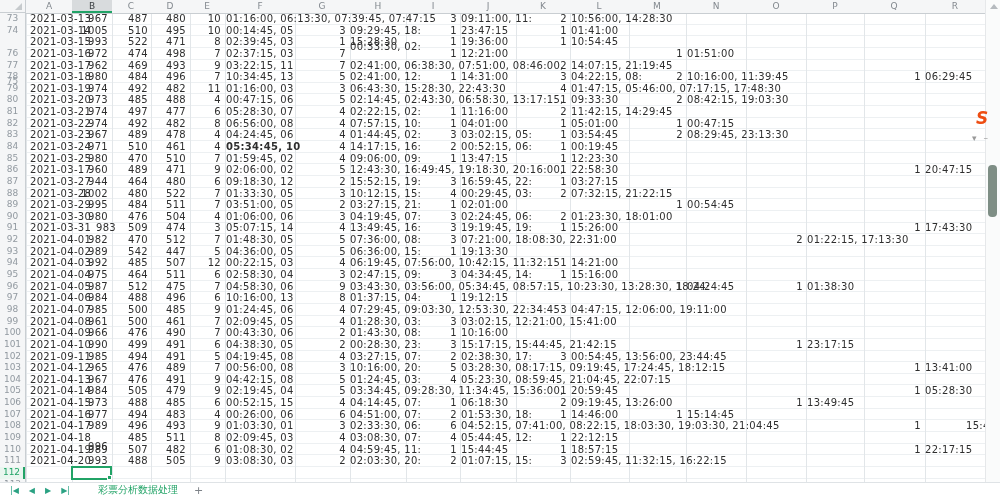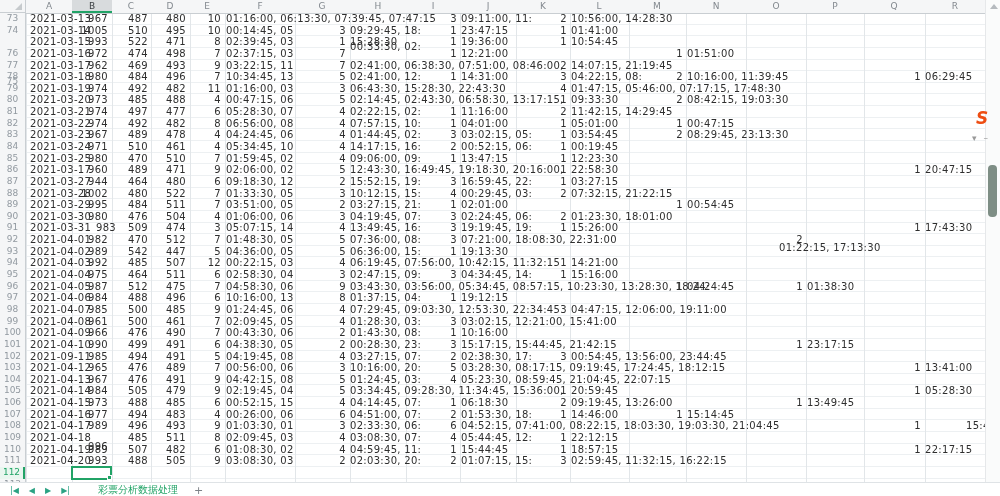--- a/index.html
+++ b/index.html
@@ -269,21 +269,21 @@
       <span class="cell " style="top: 129.38px; left: 461px; line-height: 11.6385px;">03:02:15, 05:</span>
       <span class="cell num" style="top: 129.38px; left: 507px; line-height: 11.6385px; width: 60px;">1</span>
       <span class="cell " style="top: 129.38px; left: 571px; line-height: 11.6385px;">03:54:45</span>
       <span class="cell num" style="top: 129.38px; left: 623px; line-height: 11.6385px; width: 60px;">2</span>
       <span class="cell " style="top: 129.38px; left: 687px; line-height: 11.6385px;">08:29:45, 23:13:30</span>
       <span class="cell date" style="top: 141.02px; left: 30px; line-height: 11.6385px;">2021-03-24</span>
       <span class="cell num" style="top: 141.02px; left: 48px; line-height: 11.6385px; width: 60px;">971</span>
       <span class="cell num" style="top: 141.02px; left: 88px; line-height: 11.6385px; width: 60px;">510</span>
       <span class="cell num" style="top: 141.02px; left: 126px; line-height: 11.6385px; width: 60px;">461</span>
       <span class="cell num" style="top: 141.02px; left: 161px; line-height: 11.6385px; width: 60px;">4</span>
-      <span class="cell " style="top: 141.02px; left: 226px; line-height: 11.6385px;">05:34:45, 10</span>
+      <span class="cell " style="top: 141.02px; left: 226px; line-height: 11.6385px; font-weight: bold;">05:34:45, 10</span>
       <span class="cell num" style="top: 141.02px; left: 286px; line-height: 11.6385px; width: 60px;">4</span>
       <span class="cell " style="top: 141.02px; left: 350px; line-height: 11.6385px;">14:17:15, 16:</span>
       <span class="cell num" style="top: 141.02px; left: 397px; line-height: 11.6385px; width: 60px;">2</span>
       <span class="cell " style="top: 141.02px; left: 461px; line-height: 11.6385px;">00:52:15, 06:</span>
       <span class="cell num" style="top: 141.02px; left: 507px; line-height: 11.6385px; width: 60px;">1</span>
       <span class="cell " style="top: 141.02px; left: 571px; line-height: 11.6385px;">00:19:45</span>
       <span class="cell date" style="top: 152.66px; left: 30px; line-height: 11.6385px;">2021-03-25</span>
       <span class="cell num" style="top: 152.66px; left: 48px; line-height: 11.6385px; width: 60px;">980</span>
       <span class="cell num" style="top: 152.66px; left: 88px; line-height: 11.6385px; width: 60px;">470</span>
       <span class="cell num" style="top: 152.66px; left: 126px; line-height: 11.6385px; width: 60px;">510</span>
@@ -373,21 +373,21 @@
       <span class="cell num" style="top: 234.13px; left: 48px; line-height: 11.6385px; width: 60px;">982</span>
       <span class="cell num" style="top: 234.13px; left: 88px; line-height: 11.6385px; width: 60px;">470</span>
       <span class="cell num" style="top: 234.13px; left: 126px; line-height: 11.6385px; width: 60px;">512</span>
       <span class="cell num" style="top: 234.13px; left: 161px; line-height: 11.6385px; width: 60px;">7</span>
       <span class="cell " style="top: 234.13px; left: 226px; line-height: 11.6385px;">01:48:30, 05</span>
       <span class="cell num" style="top: 234.13px; left: 286px; line-height: 11.6385px; width: 60px;">5</span>
       <span class="cell " style="top: 234.13px; left: 350px; line-height: 11.6385px;">07:36:00, 08:</span>
       <span class="cell num" style="top: 234.13px; left: 397px; line-height: 11.6385px; width: 60px;">3</span>
       <span class="cell " style="top: 234.13px; left: 461px; line-height: 11.6385px;">07:21:00, 18:08:30, 22:31:00</span>
       <span class="cell num" style="top: 234.13px; left: 743px; line-height: 11.6385px; width: 60px;">2</span>
-      <span class="cell " style="top: 234.13px; left: 779px; line-height: 11.6385px; margin-top: 8px;">01:22:15, 17:13:30</span>
+      <span class="cell " style="top: 234.13px; left: 807px; line-height: 11.6385px;">01:22:15, 17:13:30</span>
       <span class="cell date" style="top: 245.77px; left: 30px; line-height: 11.6385px;">2021-04-02</span>
       <span class="cell num" style="top: 245.77px; left: 48px; line-height: 11.6385px; width: 60px;">989</span>
       <span class="cell num" style="top: 245.77px; left: 88px; line-height: 11.6385px; width: 60px;">542</span>
       <span class="cell num" style="top: 245.77px; left: 126px; line-height: 11.6385px; width: 60px;">447</span>
       <span class="cell num" style="top: 245.77px; left: 161px; line-height: 11.6385px; width: 60px;">5</span>
       <span class="cell " style="top: 245.77px; left: 226px; line-height: 11.6385px;">04:36:00, 05</span>
       <span class="cell num" style="top: 245.77px; left: 286px; line-height: 11.6385px; width: 60px;">5</span>
       <span class="cell " style="top: 245.77px; left: 350px; line-height: 11.6385px;">06:36:00, 15:</span>
       <span class="cell num" style="top: 245.77px; left: 397px; line-height: 11.6385px; width: 60px;">1</span>
       <span class="cell " style="top: 245.77px; left: 461px; line-height: 11.6385px;">19:13:30</span>
@@ -487,21 +487,21 @@
       <span class="cell " style="top: 350.52px; left: 350px; line-height: 11.6385px;">03:27:15, 07:</span>
       <span class="cell num" style="top: 350.52px; left: 397px; line-height: 11.6385px; width: 60px;">2</span>
       <span class="cell " style="top: 350.52px; left: 461px; line-height: 11.6385px;">02:38:30, 17:</span>
       <span class="cell num" style="top: 350.52px; left: 507px; line-height: 11.6385px; width: 60px;">3</span>
       <span class="cell " style="top: 350.52px; left: 571px; line-height: 11.6385px;">00:54:45, 13:56:00, 23:44:45</span>
       <span class="cell date" style="top: 362.16px; left: 30px; line-height: 11.6385px;">2021-04-12</span>
       <span class="cell num" style="top: 362.16px; left: 48px; line-height: 11.6385px; width: 60px;">965</span>
       <span class="cell num" style="top: 362.16px; left: 88px; line-height: 11.6385px; width: 60px;">476</span>
       <span class="cell num" style="top: 362.16px; left: 126px; line-height: 11.6385px; width: 60px;">489</span>
       <span class="cell num" style="top: 362.16px; left: 161px; line-height: 11.6385px; width: 60px;">7</span>
-      <span class="cell " style="top: 362.16px; left: 226px; line-height: 11.6385px;">00:56:00, 06</span>
+      <span class="cell " style="top: 362.16px; left: 226px; line-height: 11.6385px;">00:56:00, 08</span>
       <span class="cell num" style="top: 362.16px; left: 286px; line-height: 11.6385px; width: 60px;">3</span>
       <span class="cell " style="top: 362.16px; left: 350px; line-height: 11.6385px;">10:16:00, 20:</span>
       <span class="cell num" style="top: 362.16px; left: 397px; line-height: 11.6385px; width: 60px;">5</span>
       <span class="cell " style="top: 362.16px; left: 461px; line-height: 11.6385px;">03:28:30, 08:17:15, 09:19:45, 17:24:45, 18:12:15</span>
       <span class="cell num" style="top: 362.16px; left: 861px; line-height: 11.6385px; width: 60px;">1</span>
       <span class="cell " style="top: 362.16px; left: 925px; line-height: 11.6385px;">13:41:00</span>
       <span class="cell date" style="top: 373.79px; left: 30px; line-height: 11.6385px;">2021-04-13</span>
       <span class="cell num" style="top: 373.79px; left: 48px; line-height: 11.6385px; width: 60px;">967</span>
       <span class="cell num" style="top: 373.79px; left: 88px; line-height: 11.6385px; width: 60px;">476</span>
       <span class="cell num" style="top: 373.79px; left: 126px; line-height: 11.6385px; width: 60px;">491</span>

